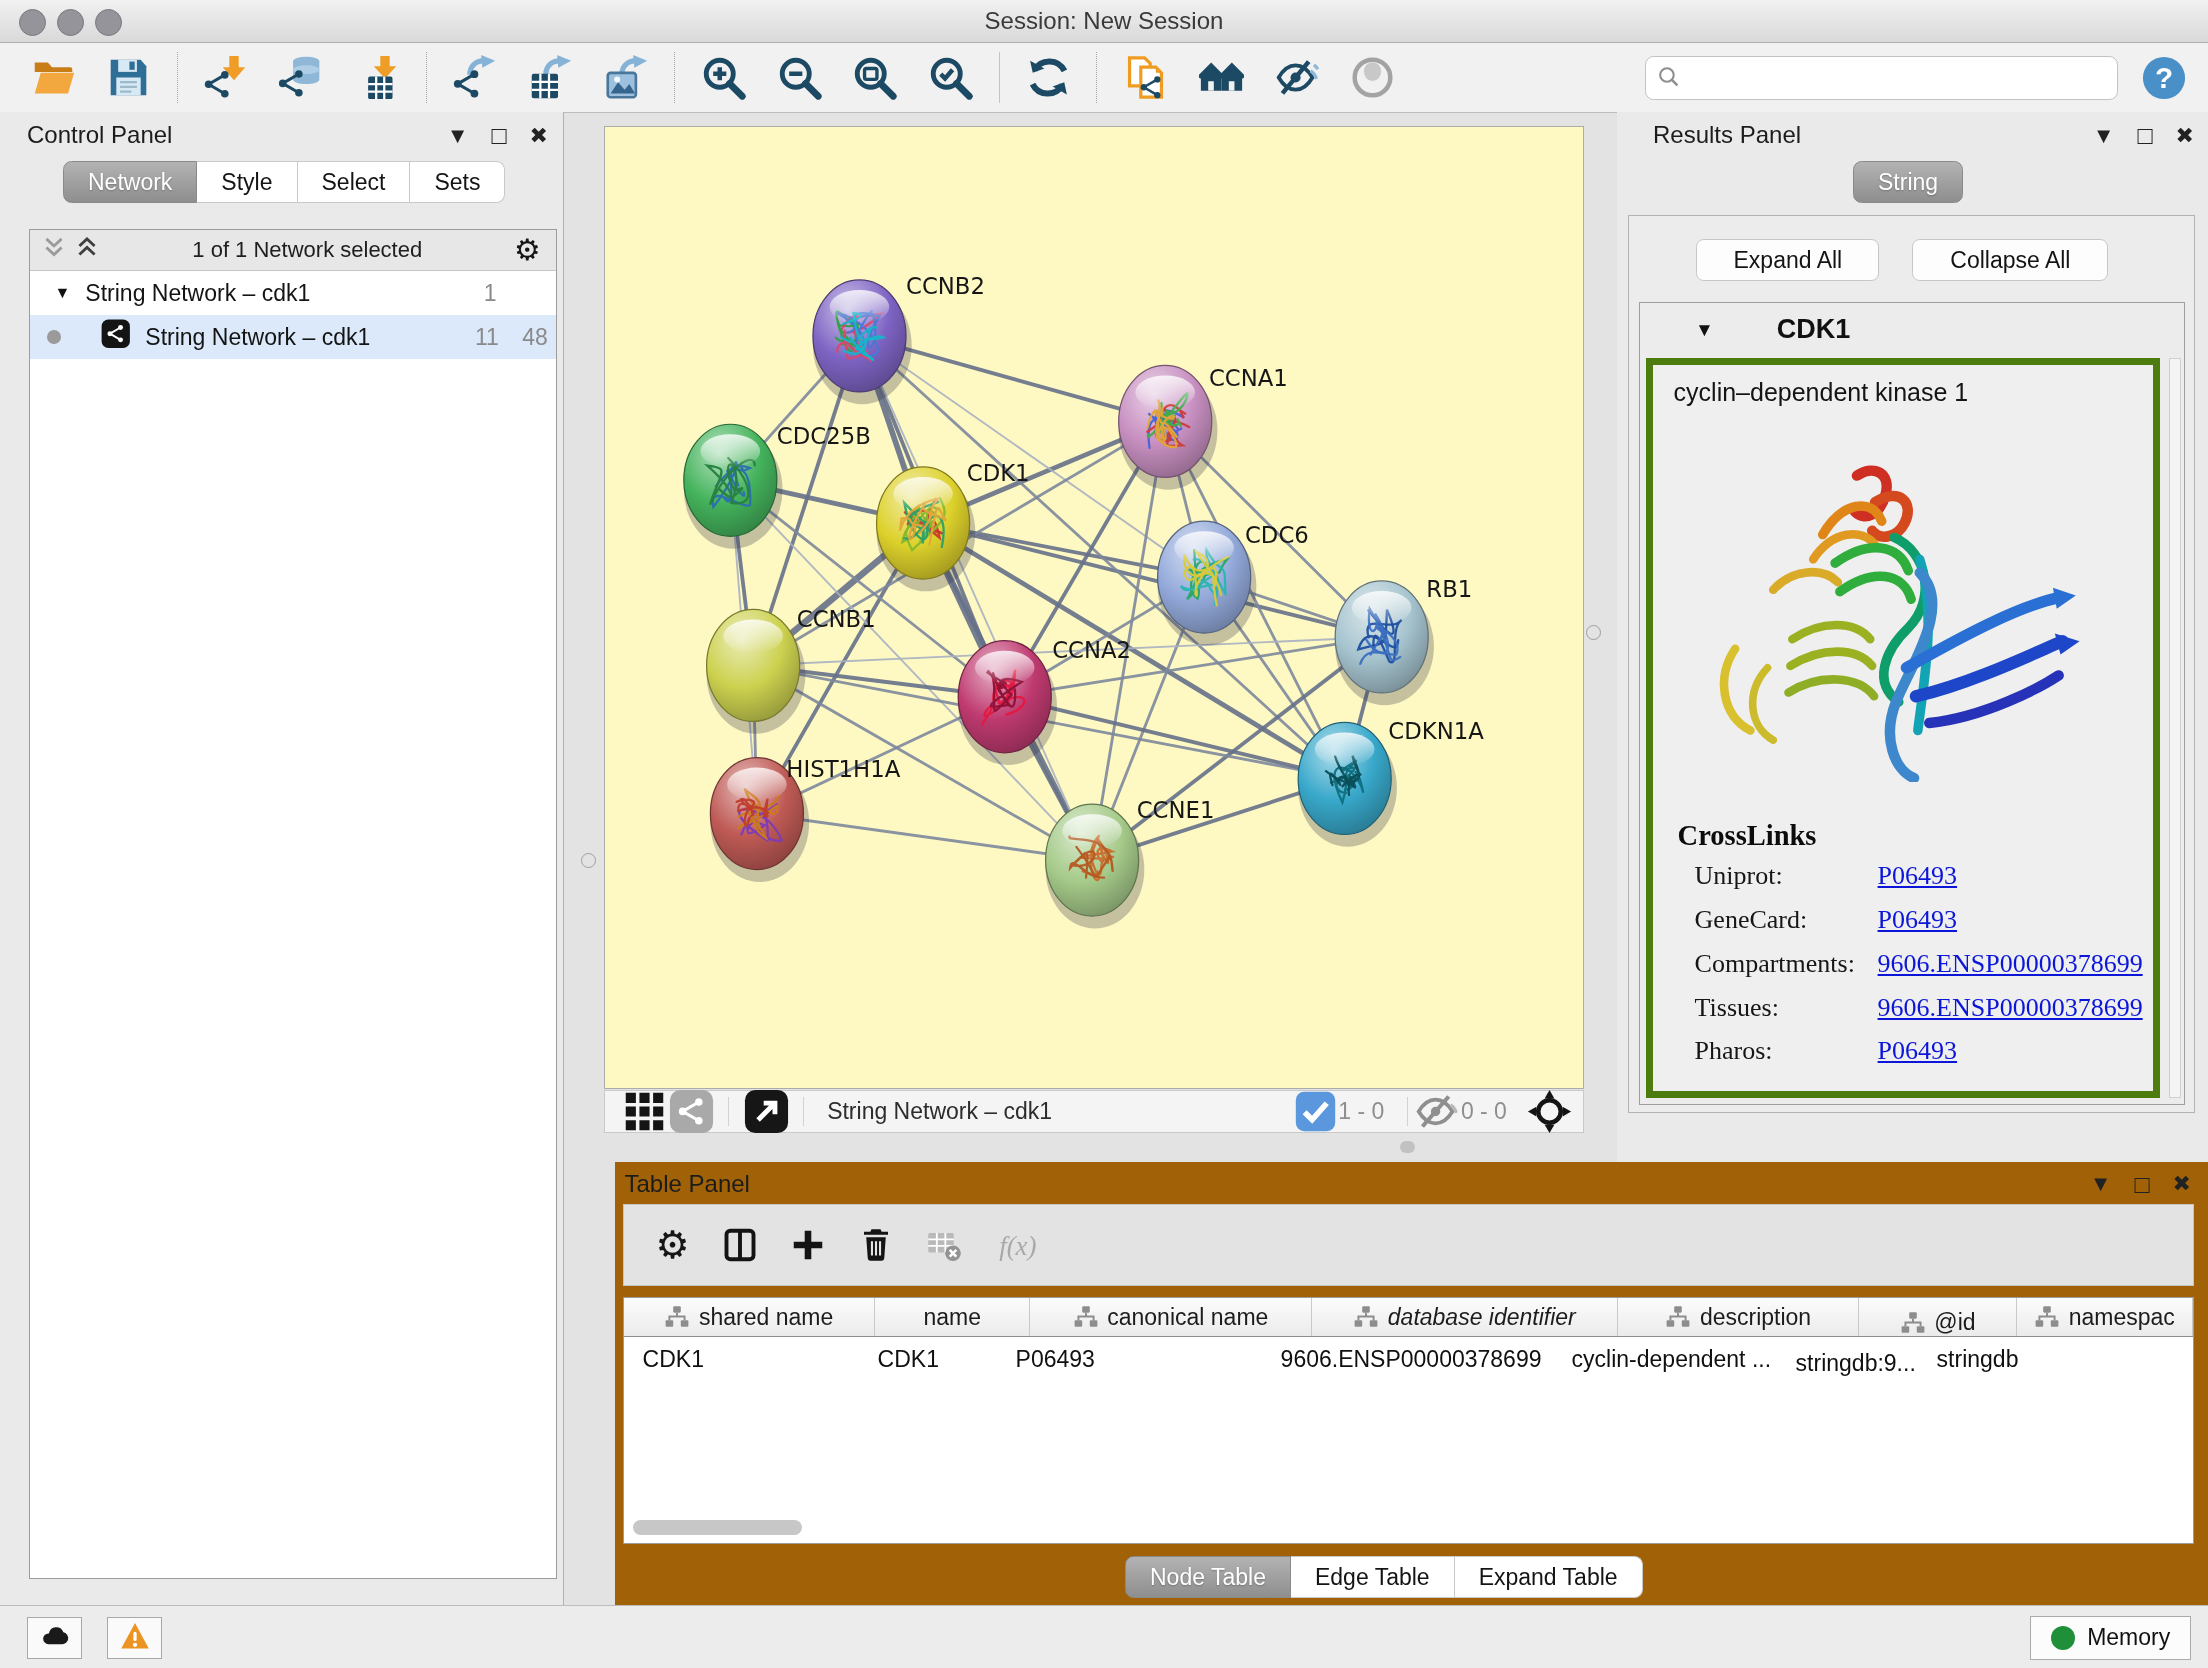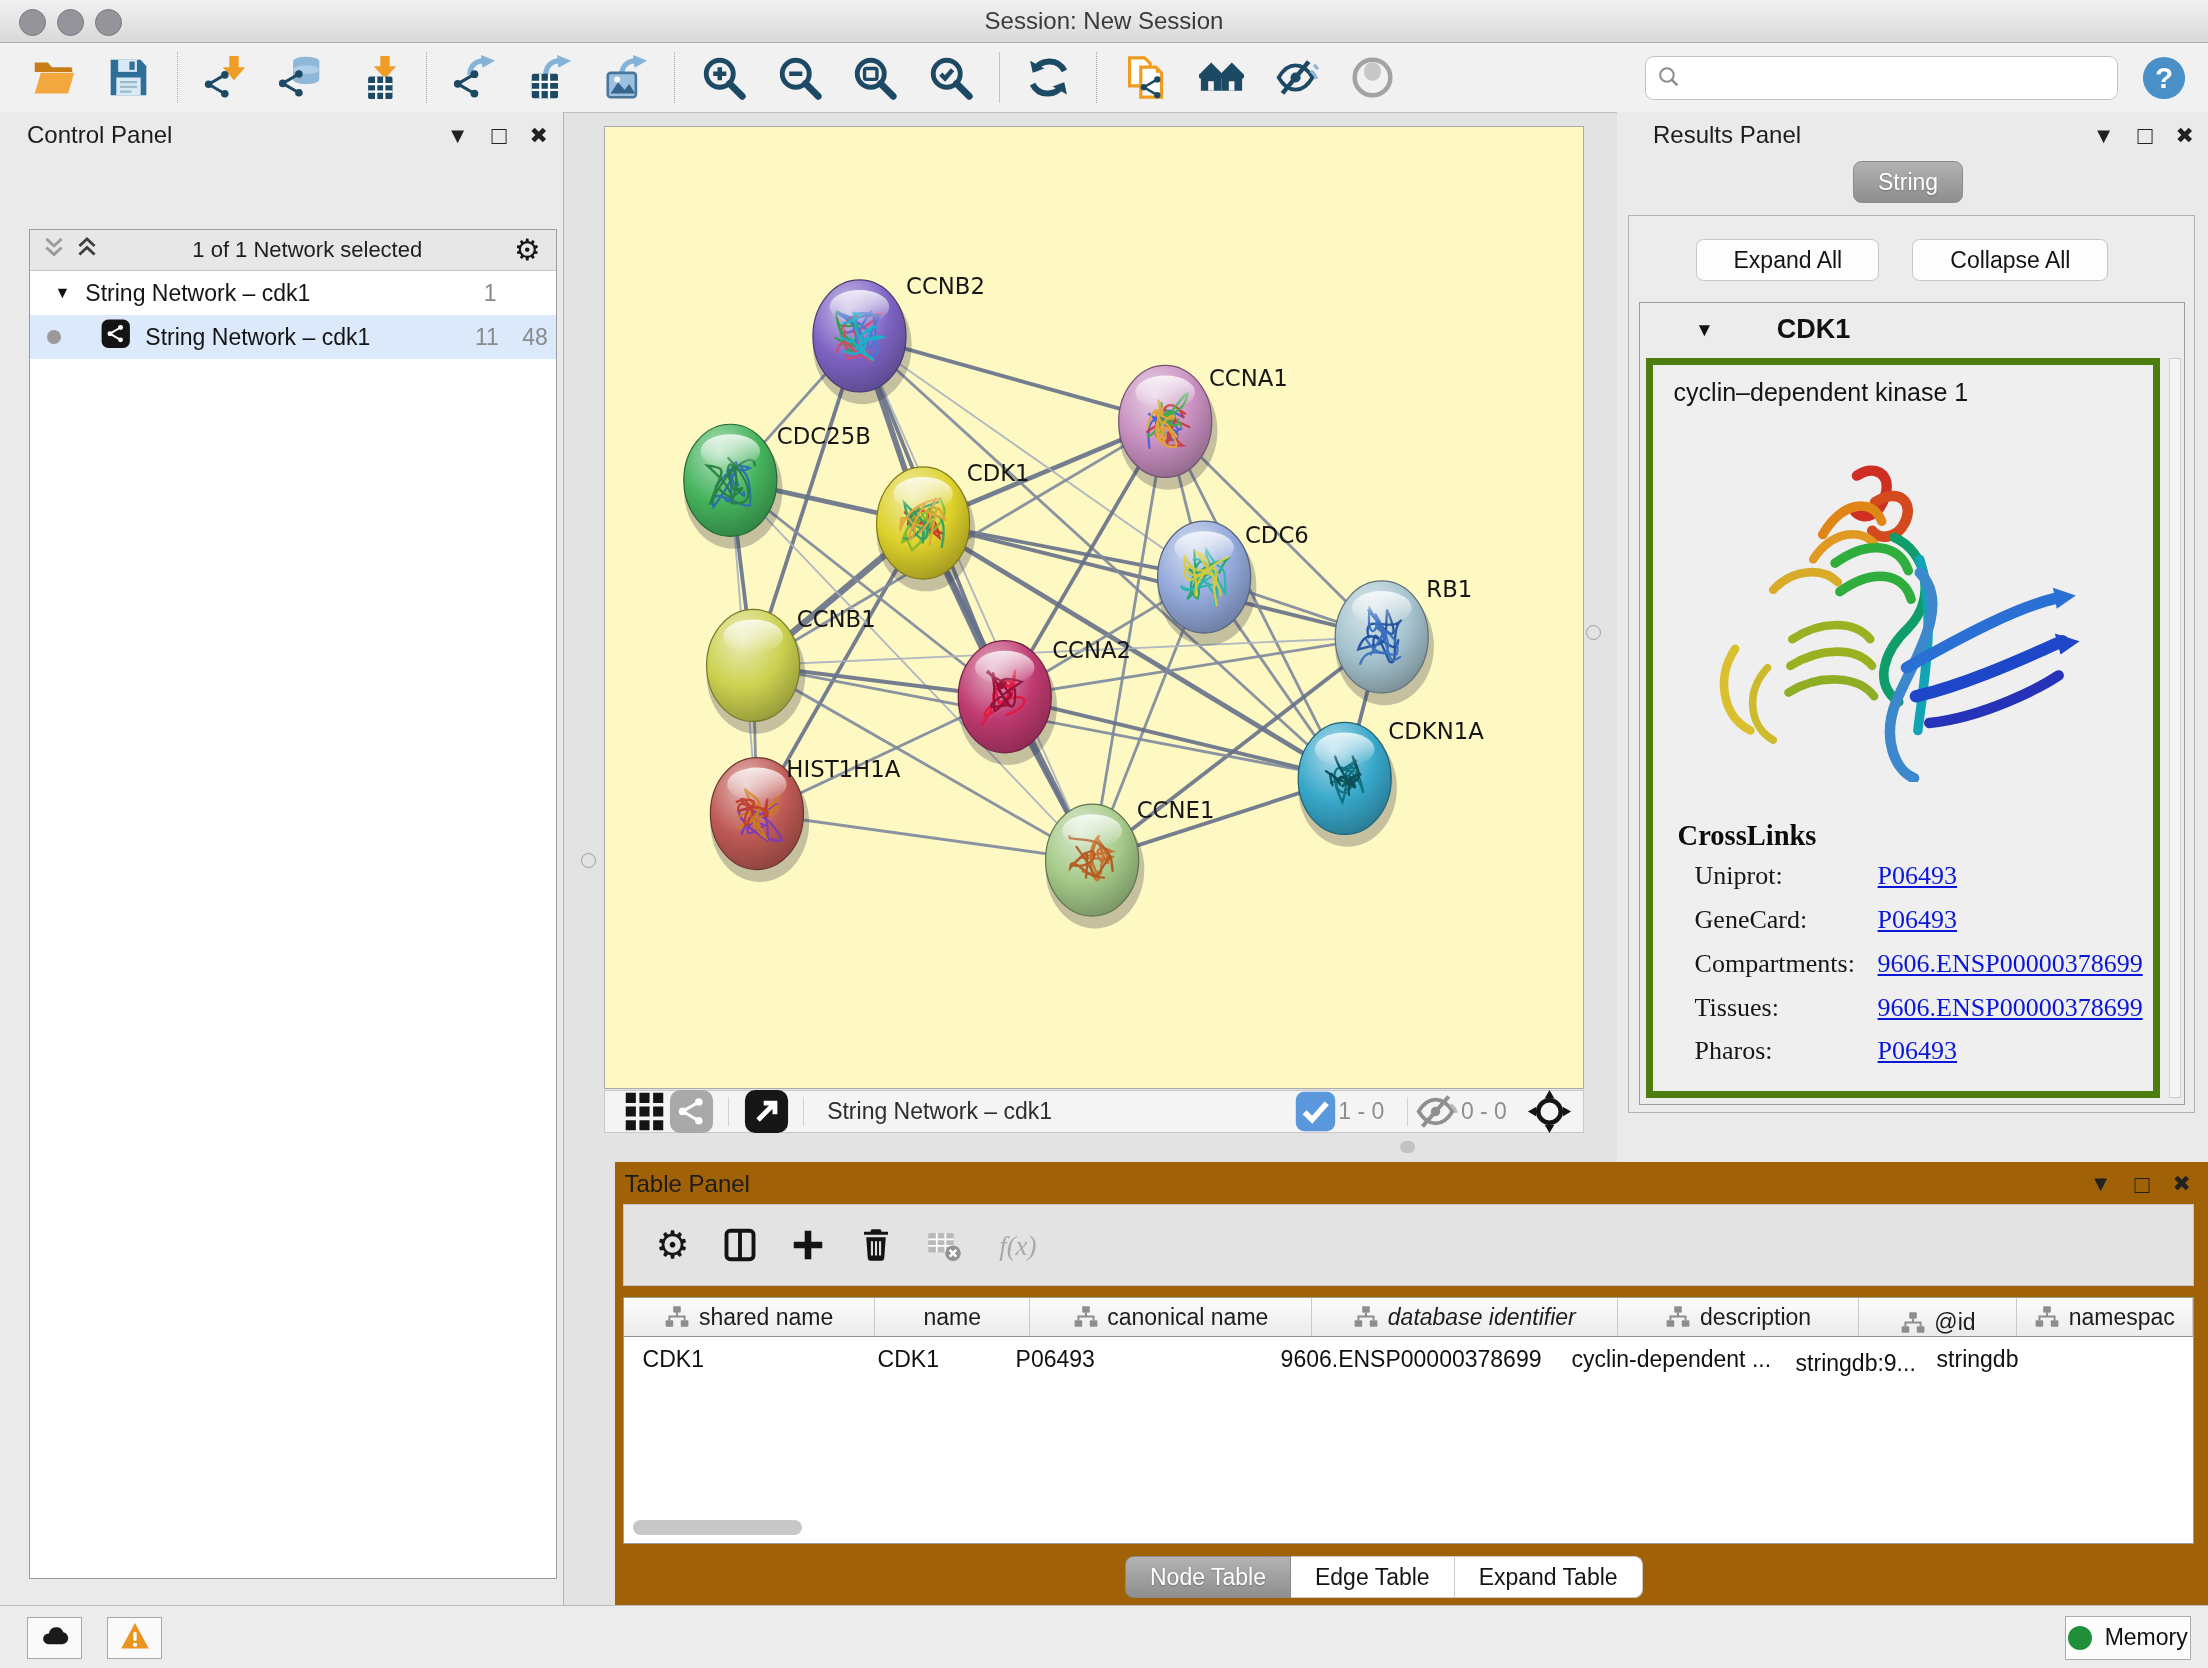--- a/index.html
+++ b/index.html
@@ -108,21 +108,21 @@
   .trow{display:flex;height:44px;align-items:center}
   .td{padding-left:19px;font-size:23px;color:#101010;overflow:hidden;white-space:nowrap;box-sizing:border-box}
   .hthumb{position:absolute;left:9.5px;bottom:7.6px;width:169px;height:15px;background:#c7c7c7;border-radius:7.6px}
   .tp-tabs{position:absolute;left:510px;top:394px;display:flex}
   
   .statusbar{position:absolute;left:0;top:1605px;width:100%;height:63px;background:#ececec;
       border-top:1px solid #bdbdbd;box-sizing:border-box}
   .sbtn{position:absolute;top:10.5px;width:55px;height:42px;background:#fafafa;border:1.9px solid #a8a8a8;
       display:flex;align-items:center;justify-content:center;box-sizing:border-box}
   .sbtn svg{width:30px;height:30px}
-  .membtn{position:absolute;right:17px;top:9.5px;width:126px;height:44px;background:#fcfcfc;
+  .membtn{position:absolute;right:17px;top:9.5px;width:161px;height:44px;background:#fcfcfc;
       border:1px solid #ababab;display:flex;align-items:center;justify-content:center;
       font-size:23px;color:#111;box-sizing:border-box}
   .membtn .gdot{width:24px;height:24px;border-radius:50%;background:#1f8f3a;margin-right:12.4px}
   .split-dot{position:absolute;width:15px;height:15px;border-radius:50%;background:#e3e3e3;
       border:1px solid #9e9e9e;box-sizing:border-box}
   .grab{position:absolute;left:1400px;top:1141px;width:15px;height:12.4px;border-radius:6.7px;background:#c2c2c2}
 </style>
 </head>
 <body>
 
@@ -318,20 +318,26 @@
       </svg></div>
 </div>
 
 <div class="control-panel">
   <div class="phead" style="left:27px;top:8.6px">Control Panel</div>
   <div class="pctrl" style="right:15px;top:11.4px">
     <span>▼</span>
     <span class="flt">□</span>
     <span>✖</span>
   </div>
+  <div class="cp-tabs" id="cp-tabs">
+      <div class="tab first sel">Network</div>
+      <div class="tab">Style</div>
+      <div class="tab">Select</div>
+      <div class="tab last">Sets</div>
+    </div>
   <div class="cp-box">
     <div class="cp-strip">
       <span style="margin-left:11.4px"><svg viewBox="0 0 24 24">
             <g fill="none" stroke="#9a9a9a" stroke-width="2.6">
               <path d="M5 4.5l7 6.5 7-6.5"></path>
               <path d="M5 12.5l7 6.5 7-6.5"></path>
             </g>
           </svg></span>
       <span style="margin-left:7.6px"><svg viewBox="0 0 24 24">
             <g fill="none" stroke="#3f3f3f" stroke-width="2.6">

